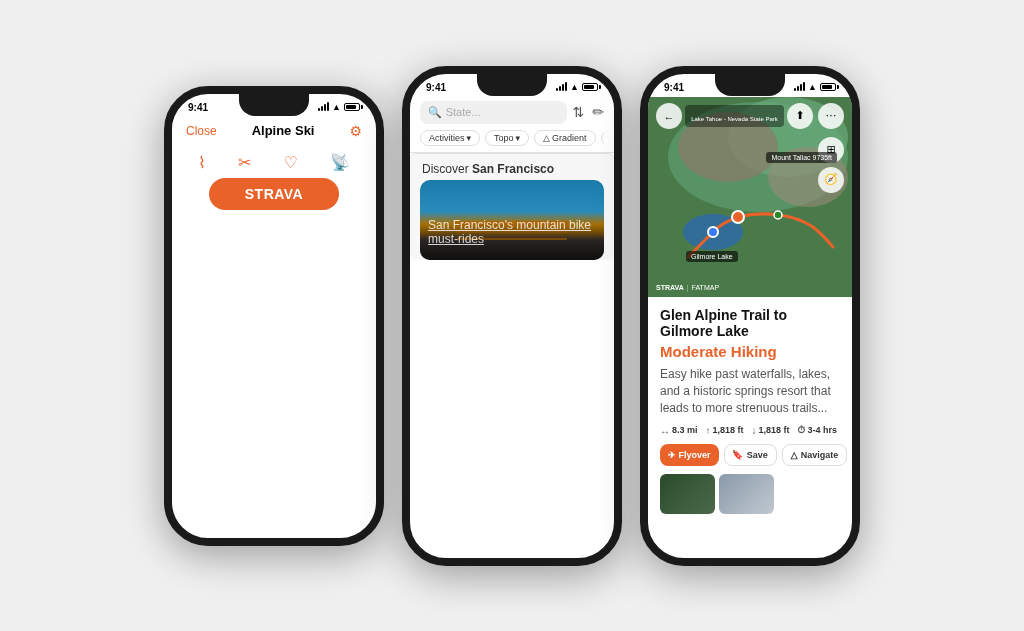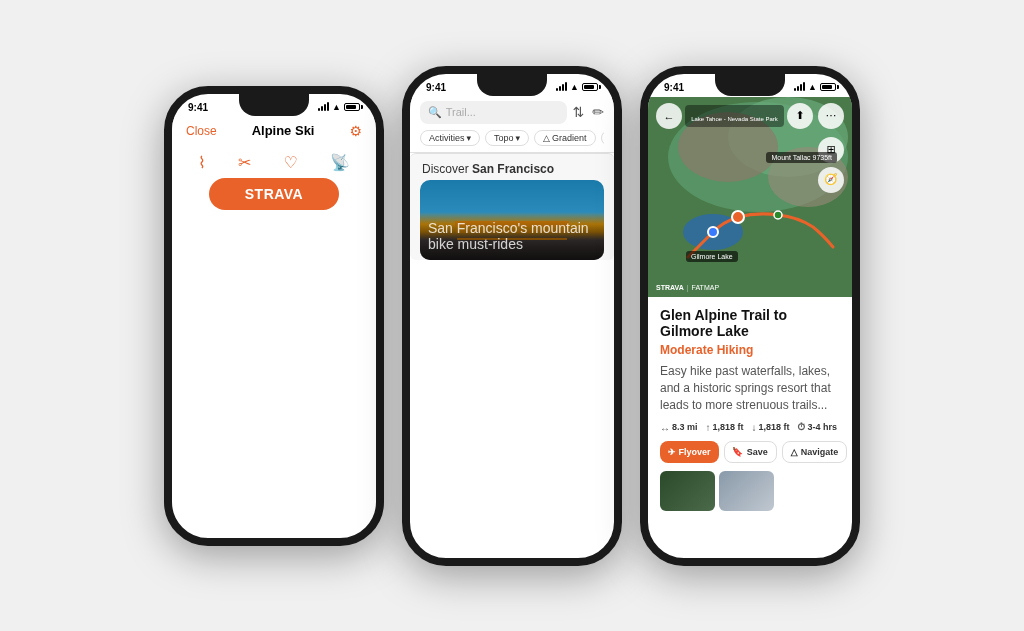--- a/index.html
+++ b/index.html
@@ -269,22 +269,23 @@
 
     .discover-image-title {
       color: #fff;
       font-size: 10px;
       font-weight: 700;
       line-height: 1.3;
     }
 
     .discover-image-subtitle {
       color: rgba(255,255,255,0.8);
-      font-size: 14px;
-      margin-bottom: 2px;
+      font-size: 12px;
+      margin-bottom: 8px;
+      text-decoration: underline;
     }
 
     .phone3 .map-area {
       height: 200px;
       background: linear-gradient(160deg, #5a8a5a 0%, #3a6a3a 30%, #2a5a7a 50%, #1a4a6a 70%, #888 85%, #999 100%);
       position: relative;
       overflow: hidden;
     }
 
     .phone3 .map-top-bar {
@@ -330,21 +331,21 @@
 
     .trail-title {
       font-size: 14px;
       font-weight: 800;
       color: #111;
       line-height: 1.2;
       margin-bottom: 3px;
     }
 
     .trail-type {
-      font-size: 12px;
+      font-size: 15px;
       color: #e8622a;
       font-weight: 600;
       margin-bottom: 6px;
     }
 
     .trail-description {
       font-size: 12px;
       color: #555;
       line-height: 1.4;
       margin-bottom: 8px;
@@ -582,21 +583,21 @@
           <div class="battery-fill"></div>
         </div>
       </div>
     </div>
 
     <div class="phone2 phone-content">
       <div class="search-bar-area">
         <div class="search-row">
           <div class="search-input">
             <span>🔍</span>
-            <span style="color:#aaa;font-size:11px;">Trail...</span>
+            <span style="color:#aaa;font-size:11px;">State...</span>
           </div>
           <div class="search-actions">
             <span class="search-action-btn">⇅</span>
             <span class="search-action-btn">✏</span>
           </div>
         </div>
         <div class="filter-row">
           <div class="filter-chip">
             <span>Activities</span>
             <span>▾</span>

